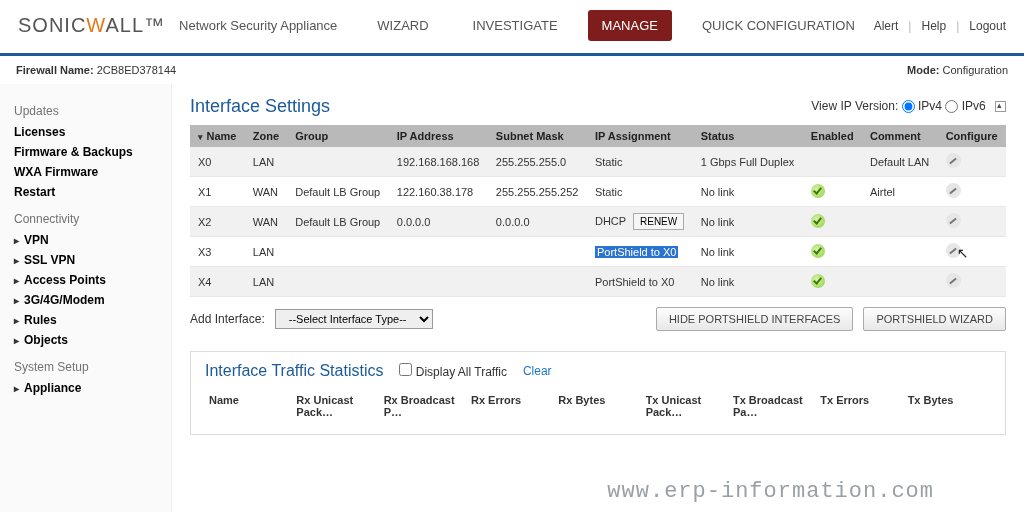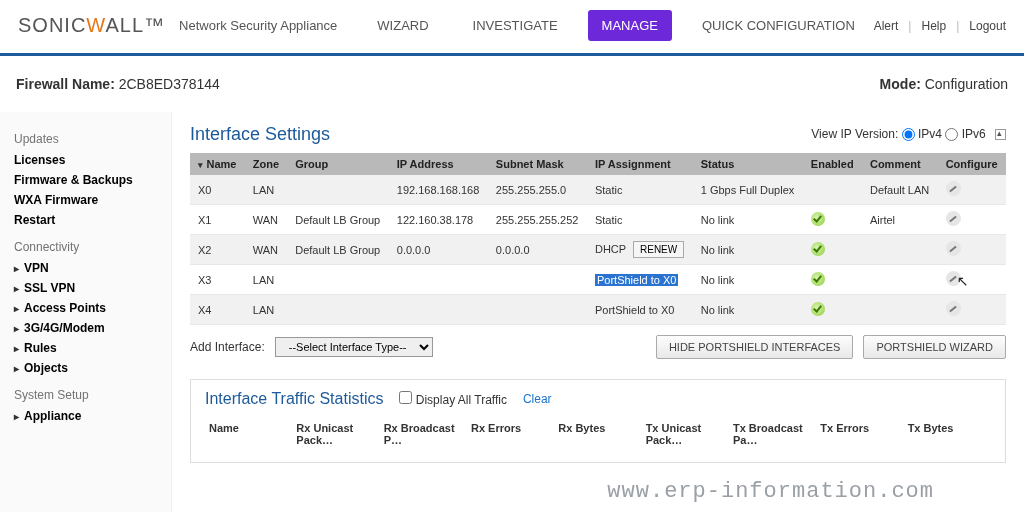--- a/index.html
+++ b/index.html
@@ -3,24 +3,24 @@
 <meta charset="utf-8">
 <style>
 * { box-sizing: border-box; margin: 0; padding: 0; font-family: Arial, Helvetica, sans-serif; }
 body { width: 1024px; height: 512px; background: #fff; overflow: hidden; font-size: 12px; color: #333; position: relative; }
 .topbar { display: flex; align-items: center; padding: 10px 18px 12px 18px; border-bottom: 3px solid #1d5a9a; }
 .logo { font-size: 20px; color: #555; letter-spacing: 1px; font-weight: 400; margin-right: 14px; }
 .logo .w { color: #e67817; }
 .appsub { color: #555; font-size: 13px; margin-right: 26px; }
 .navtabs { display: flex; gap: 16px; flex: 1; }
 .navtab { padding: 8px 14px; color: #555; font-size: 13px; cursor: pointer; border-radius: 3px; }
-.navtab.active { background: #6d28d9; color: #fff; }
+.navtab.active { background: #7f1d1d; color: #fff; }
 .rightlinks { display: flex; gap: 10px; color: #444; font-size: 12px; }
 .rightlinks span { cursor: pointer; }
-.subbar { display: flex; justify-content: space-between; padding: 20px 16px; font-size: 14px; color: #333; }
+.subbar { display: flex; justify-content: space-between; padding: 8px 16px; font-size: 11px; color: #333; }
 .subbar b { font-weight: bold; }
 .layout { display: flex; }
 .sidebar { width: 172px; padding: 10px 0 10px 14px; background: #fafafa; border-right: 1px solid #eee; height: 460px; }
 .sgroup { color: #737373; font-size: 12px; margin: 10px 0 4px; }
 .sitem { color: #000; font-size: 12px; padding: 3px 0; cursor: pointer; font-weight: bold; }
 .sitem.caret::before { content: "▸"; display: inline-block; width: 10px; color: #333; font-size: 10px; }
 .main { flex: 1; padding: 12px 18px; overflow: hidden; }
 .title { color: #1d5a9a; font-size: 18px; margin-bottom: 8px; }
 .ipver { float: right; font-size: 12px; color: #333; margin-top: -26px; }
 .ipver input { vertical-align: middle; }

